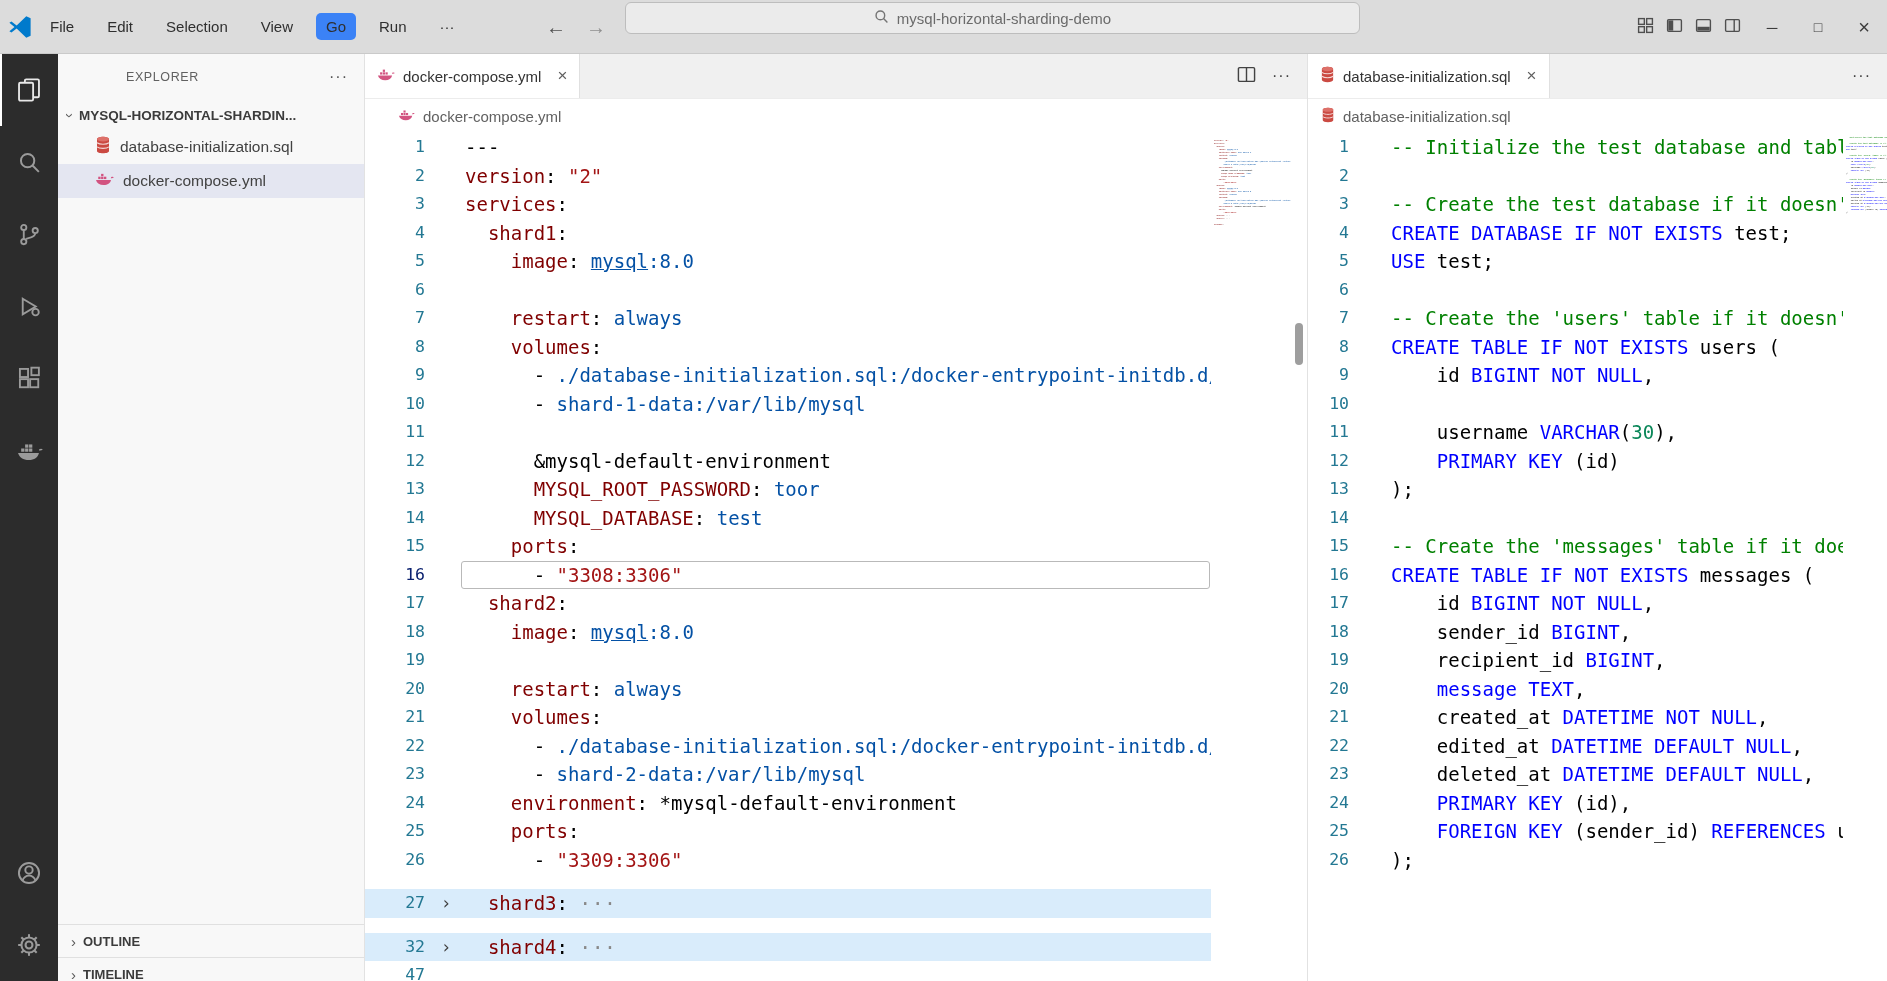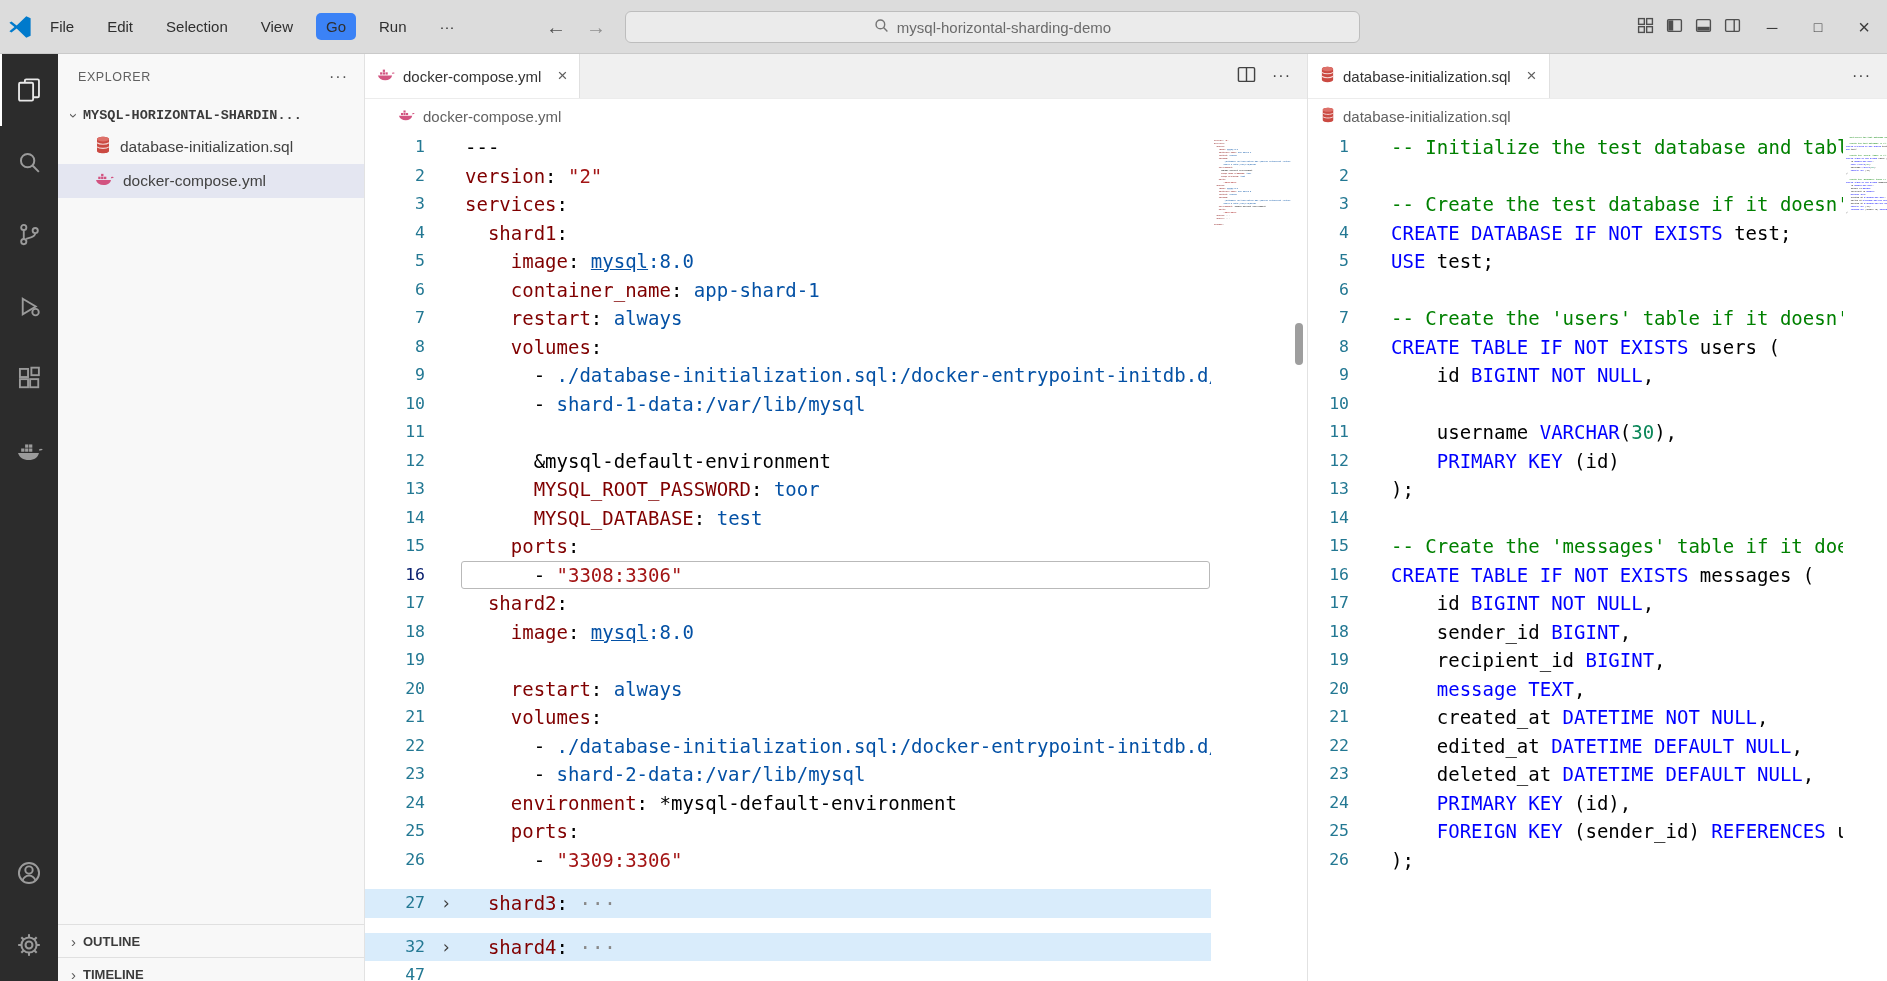--- a/index.html
+++ b/index.html
@@ -8,45 +8,45 @@
 
   
   .titlebar{height:54px;background:#dcdcdc;border-bottom:1px solid #cacaca;position:relative;
     display:flex;align-items:center;color:#2f2f2f;}
   .logo{width:40px;display:flex;justify-content:center;align-items:center;}
   .menubar{display:flex;gap:13px;font-size:15px;}
   .menu-item{padding:5px 10px;border-radius:5px;cursor:default;}
   .menu-item.active{background:#3b82f6;}
   .nav-arrows{position:absolute;left:546px;top:0;height:54px;display:flex;gap:20px;align-items:center;font-size:20px;color:#4f4f4f;}
   .nav-arrows .fwd{color:#8f8f8f;}
-  .command-center{position:absolute;left:625px;top:11px;width:735px;height:32px;background:#ebebeb;
+  .command-center{position:absolute;left:625px;top:2px;width:735px;height:32px;background:#ebebeb;
     border:1px solid #bdbdbd;border-radius:6px;display:flex;align-items:center;justify-content:center;
     gap:8px;color:#6b6b6b;font-size:15px;}
   .layout-controls{position:absolute;right:146px;top:0;height:54px;display:flex;gap:12px;align-items:center;}
   .window-controls{position:absolute;right:0;top:0;height:54px;display:flex;}
   .wc{width:46px;height:100%;display:flex;align-items:center;justify-content:center;font-size:15px;color:#3c3c3c;}
   .wc.max{font-size:14px;}
   .wc.close{font-size:20px;}
 
   
   .main{display:flex;height:927px;}
 
   
   .activitybar{width:58px;background:#2c2c2c;flex:none;position:relative;}
   .ab-item{height:72px;display:flex;align-items:center;justify-content:center;}
   .ab-item.active{box-shadow:inset 2px 0 0 #ffffff;}
   .ab-bottom{position:absolute;bottom:0;left:0;width:100%;}
 
   
   .sidebar{width:307px;background:#f8f8f8;border-right:1px solid #e2e2e2;flex:none;position:relative;color:#424242;}
   .sb-header{height:46px;display:flex;align-items:center;padding:0 16px 0 20px;color:#616161;
-    font-size:12.5px;letter-spacing:.6px;}
+    font-size:12.5px;letter-spacing:.6px;margin-left:48px;}
   .sb-header .more{margin-left:auto;font-size:16px;color:#555;letter-spacing:1px;}
   .tree-root{height:30px;display:flex;align-items:center;gap:6px;padding-left:10px;
-    font-weight:700;font-size:13.5px;color:#3b3b3b;font-family:Liberation Mono, monospace;}
+    font-weight:700;font-size:13.5px;color:#3b3b3b;}
   .tree-root .label{white-space:nowrap;overflow:hidden;max-width:262px;}
   .chev-down{display:inline-block;transform:rotate(90deg);font-size:15px;color:#5a5a5a;font-weight:400;}
   .chev-right{display:inline-block;font-size:15px;color:#5a5a5a;font-weight:400;}
   .file-row{height:34px;display:flex;align-items:center;gap:9px;padding-left:37px;font-size:15.5px;color:#424242;}
   .file-row.selected{background:#e4e6f1;}
   .file-row .label{white-space:nowrap;overflow:hidden;}
   .sb-bottom{position:absolute;bottom:-9px;left:0;right:0;background:#f8f8f8;}
   .sb-section{height:33px;border-top:1px solid #e0e0e0;display:flex;align-items:center;gap:7px;
     padding-left:13px;font-size:13px;font-weight:700;color:#3b3b3b;}
 
@@ -325,21 +325,21 @@
       <span>docker-compose.yml</span>
     </div>
     <div class="editor-body">
       <div class="code-scroll">
         <div class="code-lines">
             <div class="line"><span class="ln">1</span><span class="code"><span class="tk-d">---</span></span></div>
             <div class="line"><span class="ln">2</span><span class="code"><span class="tk-k">version</span><span class="tk-d">: </span><span class="tk-s">"2"</span></span></div>
             <div class="line"><span class="ln">3</span><span class="code"><span class="tk-k">services</span><span class="tk-d">:</span></span></div>
             <div class="line"><span class="ln">4</span><span class="code"><span class="tk-d">  </span><span class="tk-k">shard1</span><span class="tk-d">:</span></span></div>
             <div class="line"><span class="ln">5</span><span class="code"><span class="tk-d">    </span><span class="tk-k">image</span><span class="tk-d">: </span><span class="tk-link">mysql</span><span class="tk-v">:8.0</span></span></div>
-            <div class="line"><span class="ln">6</span><span class="code"><span class="tk-d">    </span><span class="tk-k">container_name</span><span class="tk-d">: </span><span class="tk-v">app-shard-1</span></span></div>
+            <div class="line"><span class="ln">6</span></div>
             <div class="line"><span class="ln">7</span><span class="code"><span class="tk-d">    </span><span class="tk-k">restart</span><span class="tk-d">: </span><span class="tk-v">always</span></span></div>
             <div class="line"><span class="ln">8</span><span class="code"><span class="tk-d">    </span><span class="tk-k">volumes</span><span class="tk-d">:</span></span></div>
             <div class="line"><span class="ln">9</span><span class="code"><span class="tk-d">      - </span><span class="tk-v">./database-initialization.sql:/docker-entrypoint-initdb.d/database-initialization.sql</span></span></div>
             <div class="line"><span class="ln">10</span><span class="code"><span class="tk-d">      - </span><span class="tk-v">shard-1-data:/var/lib/mysql</span></span></div>
             <div class="line"><span class="ln">11</span></div>
             <div class="line"><span class="ln">12</span><span class="code"><span class="tk-d">      </span><span class="tk-a">&amp;mysql-default-environment</span></span></div>
             <div class="line"><span class="ln">13</span><span class="code"><span class="tk-d">      </span><span class="tk-k">MYSQL_ROOT_PASSWORD</span><span class="tk-d">: </span><span class="tk-v">toor</span></span></div>
             <div class="line"><span class="ln">14</span><span class="code"><span class="tk-d">      </span><span class="tk-k">MYSQL_DATABASE</span><span class="tk-d">: </span><span class="tk-v">test</span></span></div>
             <div class="line"><span class="ln">15</span><span class="code"><span class="tk-d">    </span><span class="tk-k">ports</span><span class="tk-d">:</span></span></div>
             <div class="line cur"><span class="ln">16</span><span class="code"><span class="tk-d">      - </span><span class="tk-s">"3308:3306"</span></span></div>

